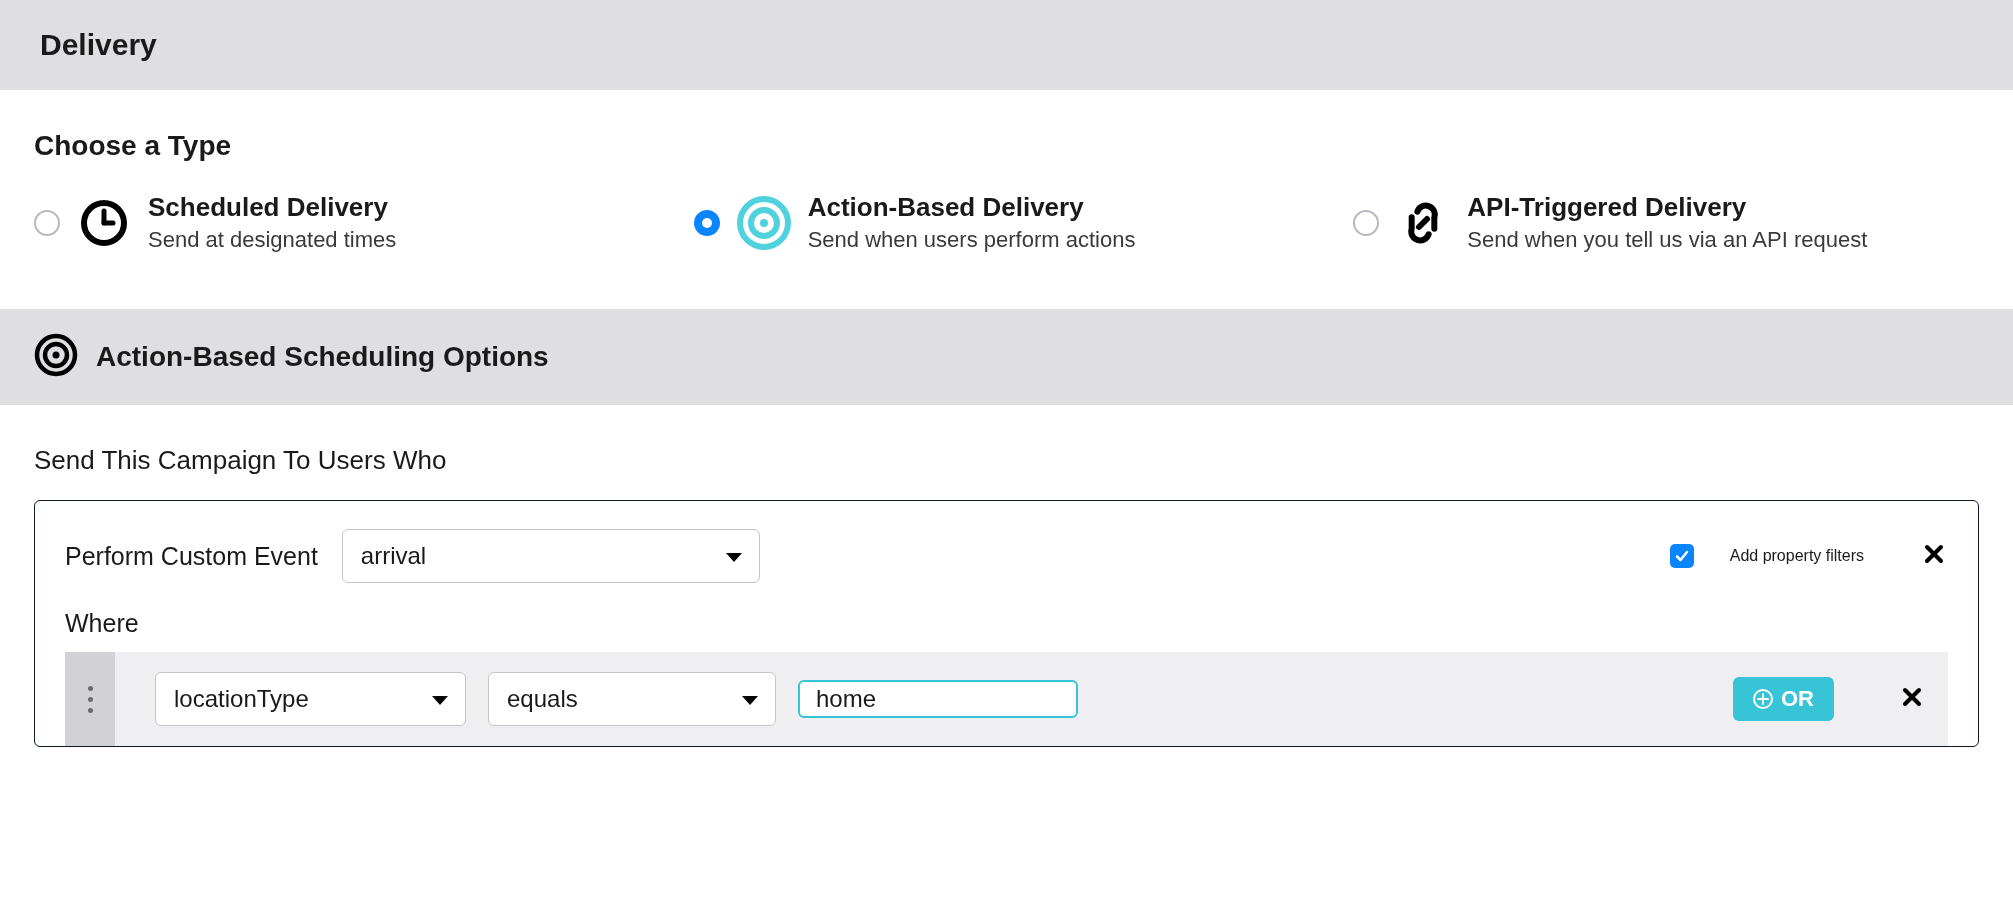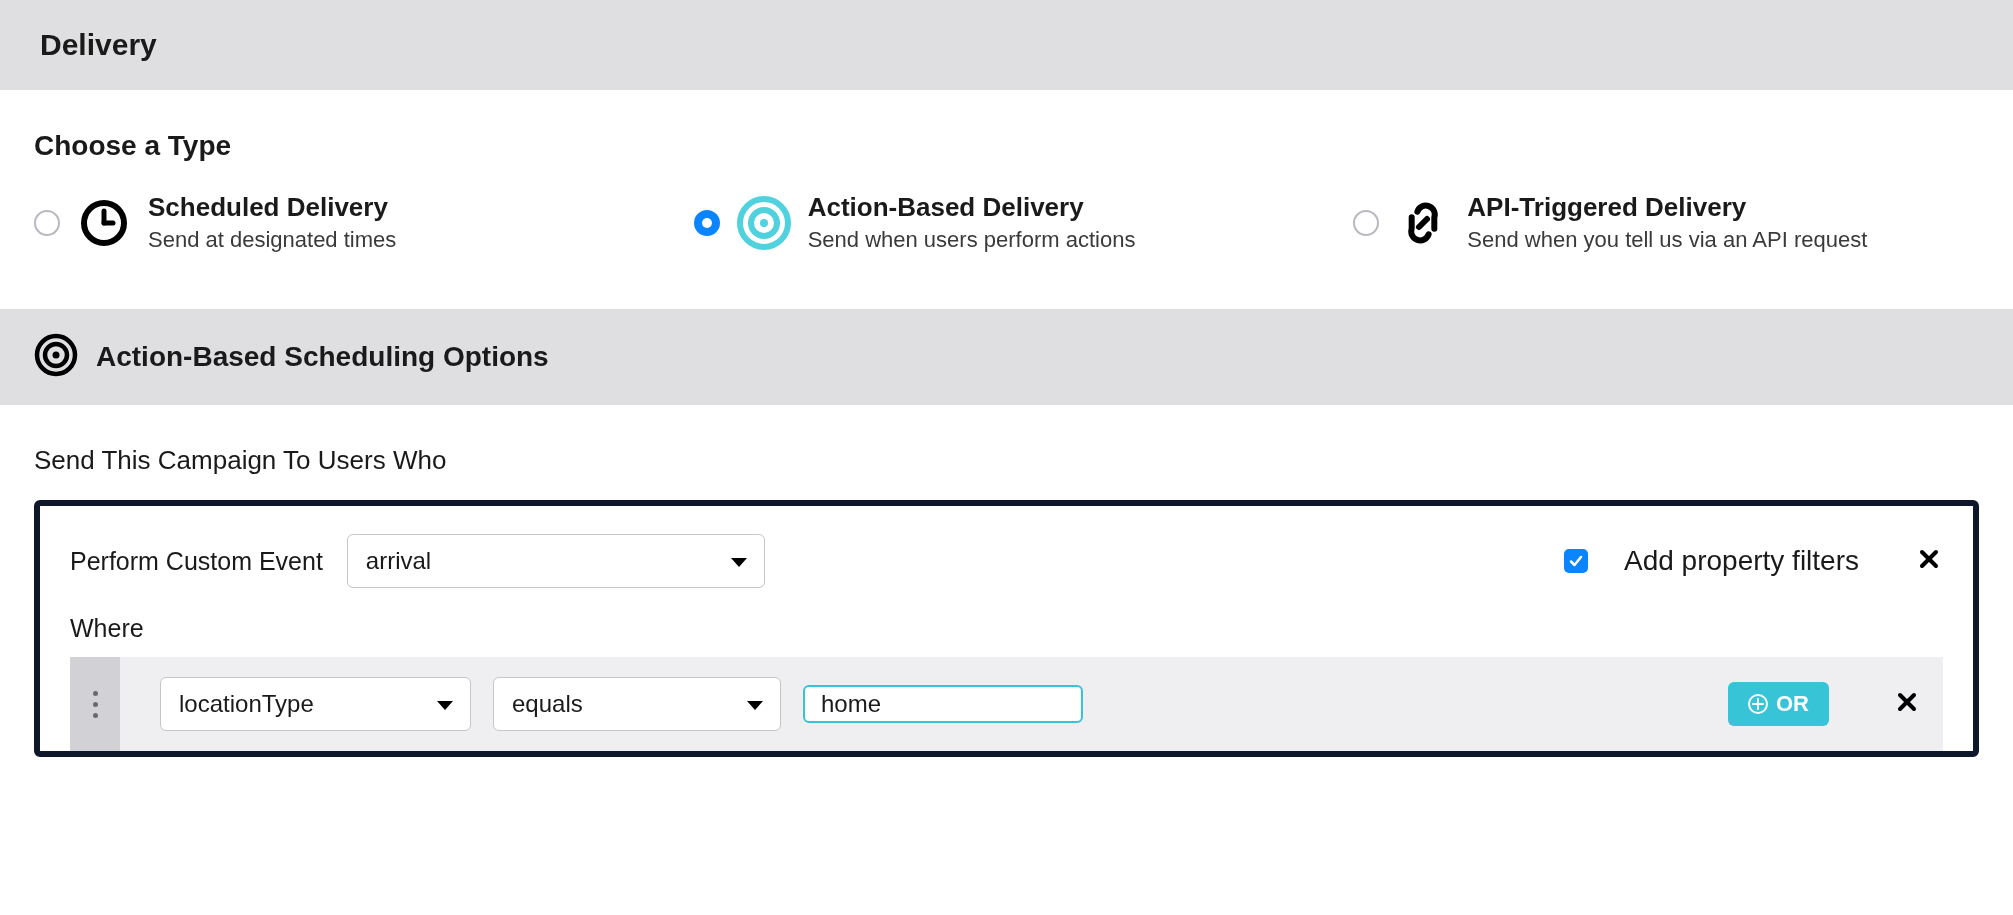--- a/index.html
+++ b/index.html
@@ -104,21 +104,21 @@
   }
 
   .sub-heading {
     font-size: 26px;
     font-weight: 500;
     color: #1a1a1a;
     margin-bottom: 24px;
   }
 
   .rule-card {
-    border: 6px solid #0f172a;
+    border: 1px solid #0f172a;
     border-radius: 6px;
     padding: 28px 30px 0 30px;
   }
 
   .rule-top {
     display: flex;
     align-items: center;
     gap: 24px;
     margin-bottom: 26px;
   }
@@ -175,21 +175,21 @@
     background: #0a84ff;
     display: inline-flex;
     align-items: center;
     justify-content: center;
     flex-shrink: 0;
     cursor: pointer;
   }
   .checkbox svg { width: 16px; height: 16px; }
 
   .check-label {
-    font-size: 28px;
+    font-size: 16px;
     color: #1a1a1a;
     margin-left: 12px;
     margin-right: 36px;
     white-space: nowrap;
   }
 
   .close-x {
     width: 24px;
     height: 24px;
     flex-shrink: 0;

